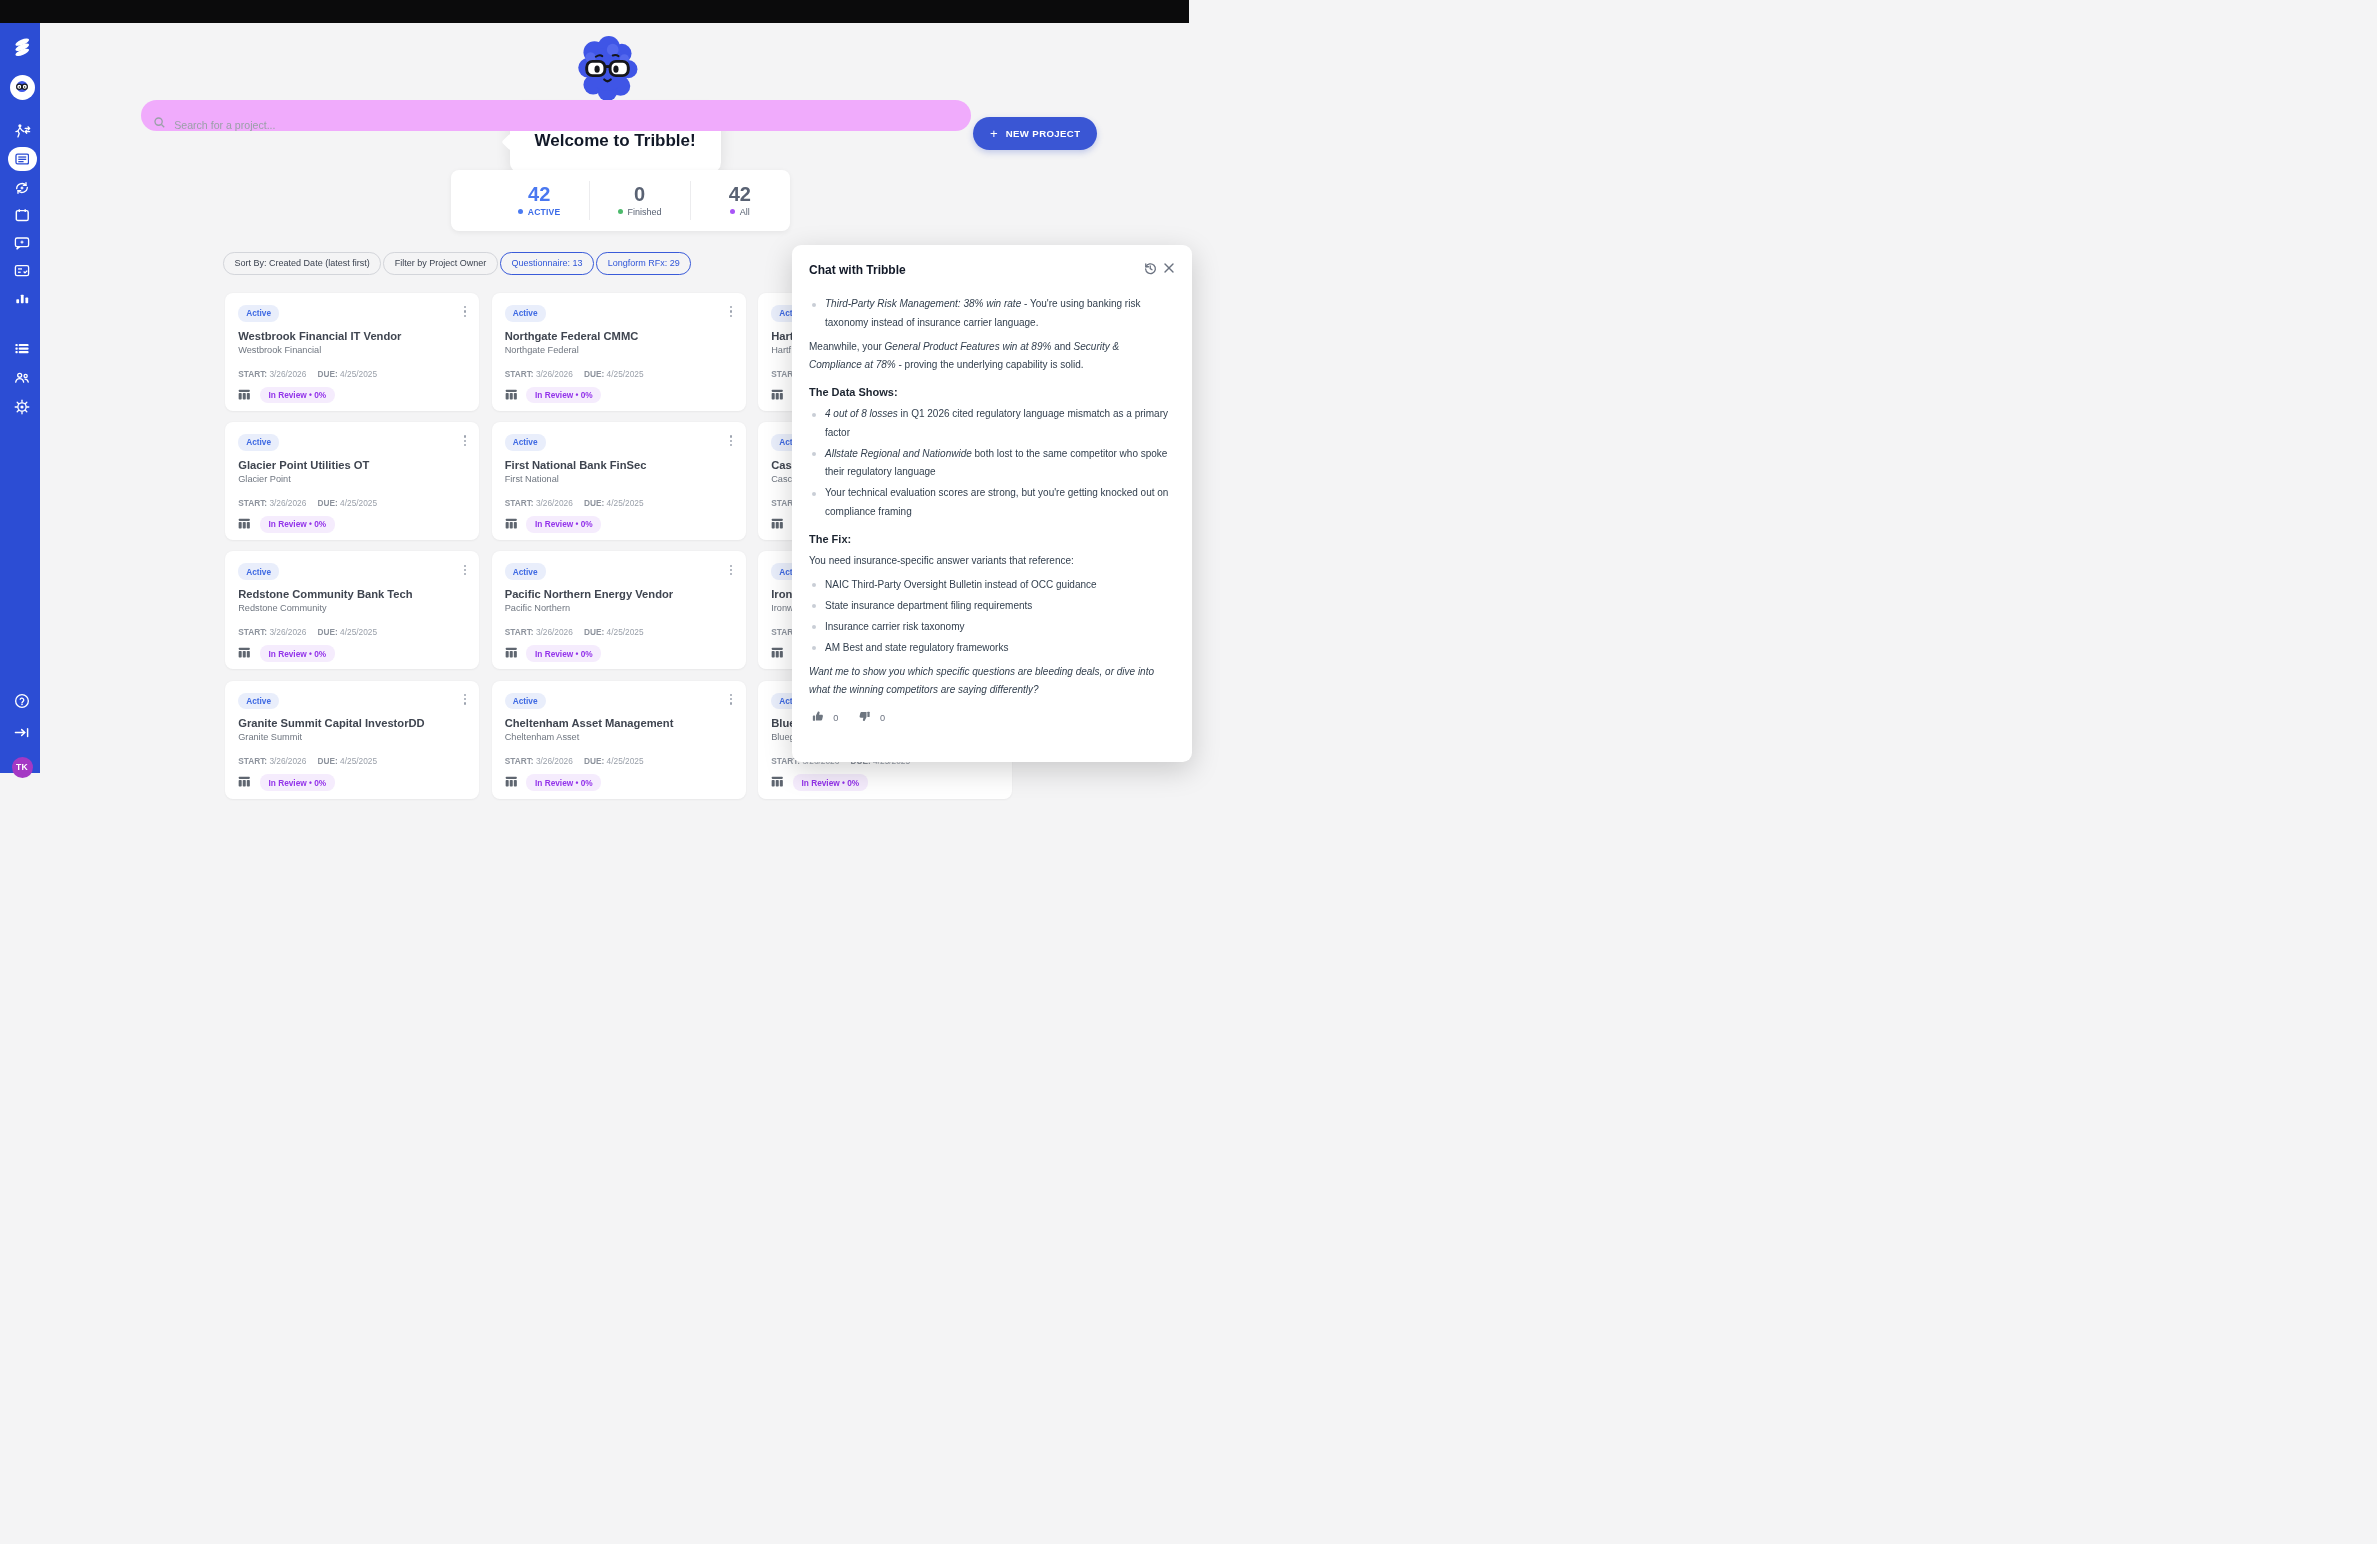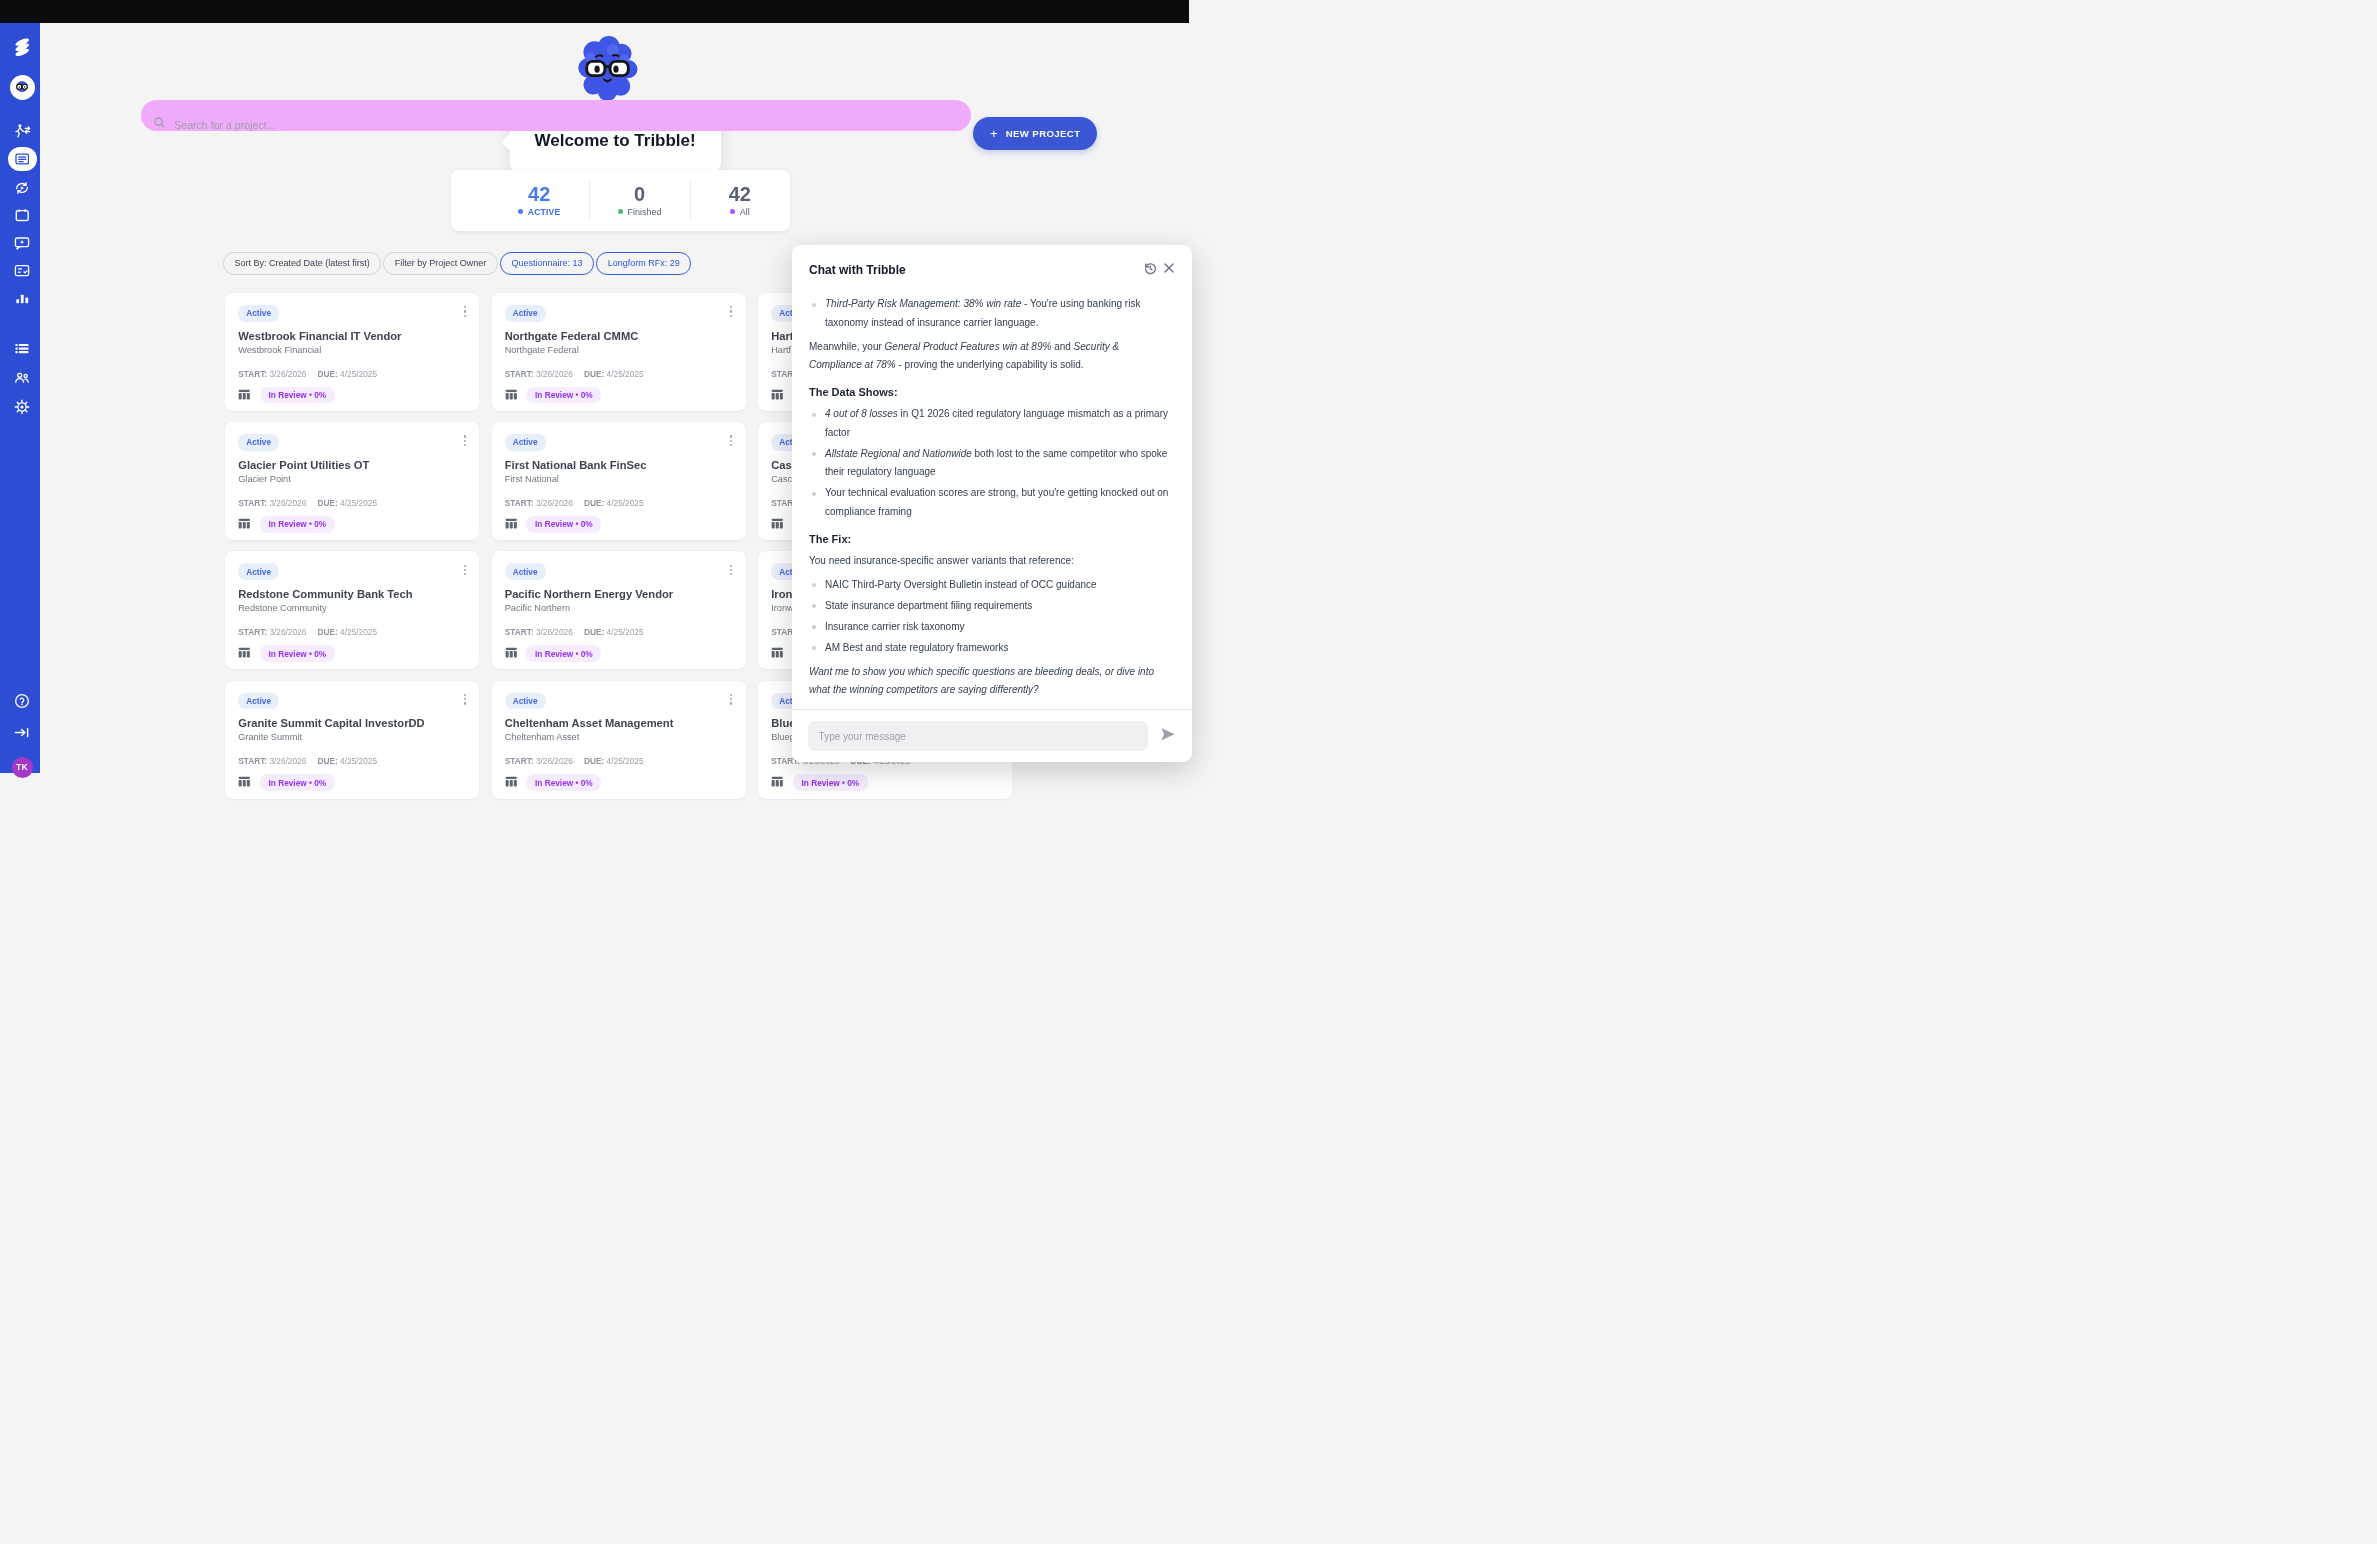--- a/index.html
+++ b/index.html
@@ -748,24 +748,14 @@
           <svg width="12.5" height="12.5" viewBox="0 0 22 22" fill="#6e7680" transform="rotate(180)">
             <rect x="1.5" y="9.5" width="4" height="9.5" rx="1"></rect>
             <path d="M7 18.5h8.2c1.4 0 2.5-.9 2.8-2.2l1.2-5.2c.3-1.4-.7-2.6-2.1-2.6h-4.6l.9-3.8c.2-1-.4-2-1.4-2.2-.7-.2-1.4.1-1.8.7L7 9.5z"></path>
           </svg>
         </span>
       </button>
       <span class="fb-count">0</span>
     </div>
   </div>
 
-  <div class="chat-foot">
-    <input class="chat-input" type="text" placeholder="Type your message" style="">
-    <button class="send-btn">
-      <span>
-        <svg width="16" height="14.5" viewBox="0 0 24 22" fill="#9aa0a8">
-          <polygon points="2,2 22,11 2,20 6,11"></polygon>
-        </svg>
-      </span>
-    </button>
-  </div>
 </aside>
 
 
 </body></html>

